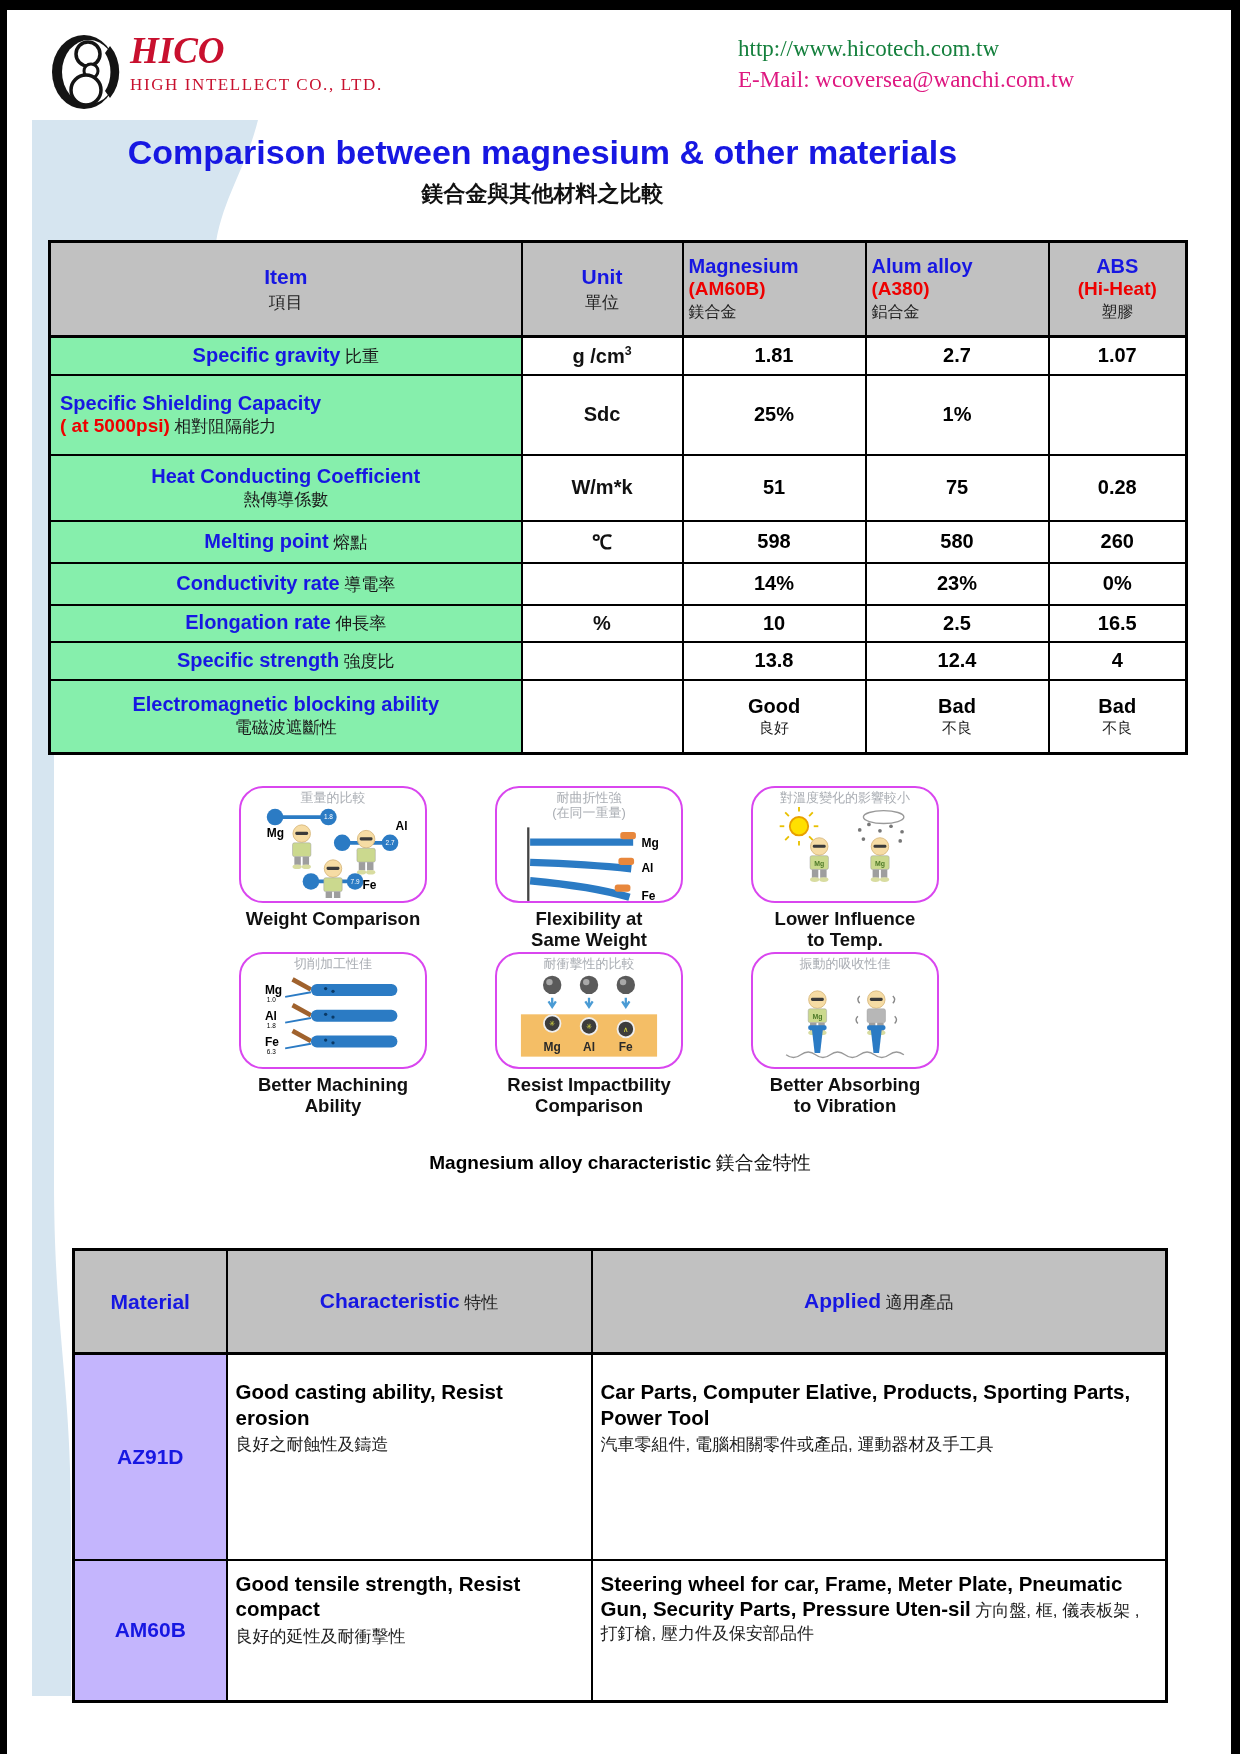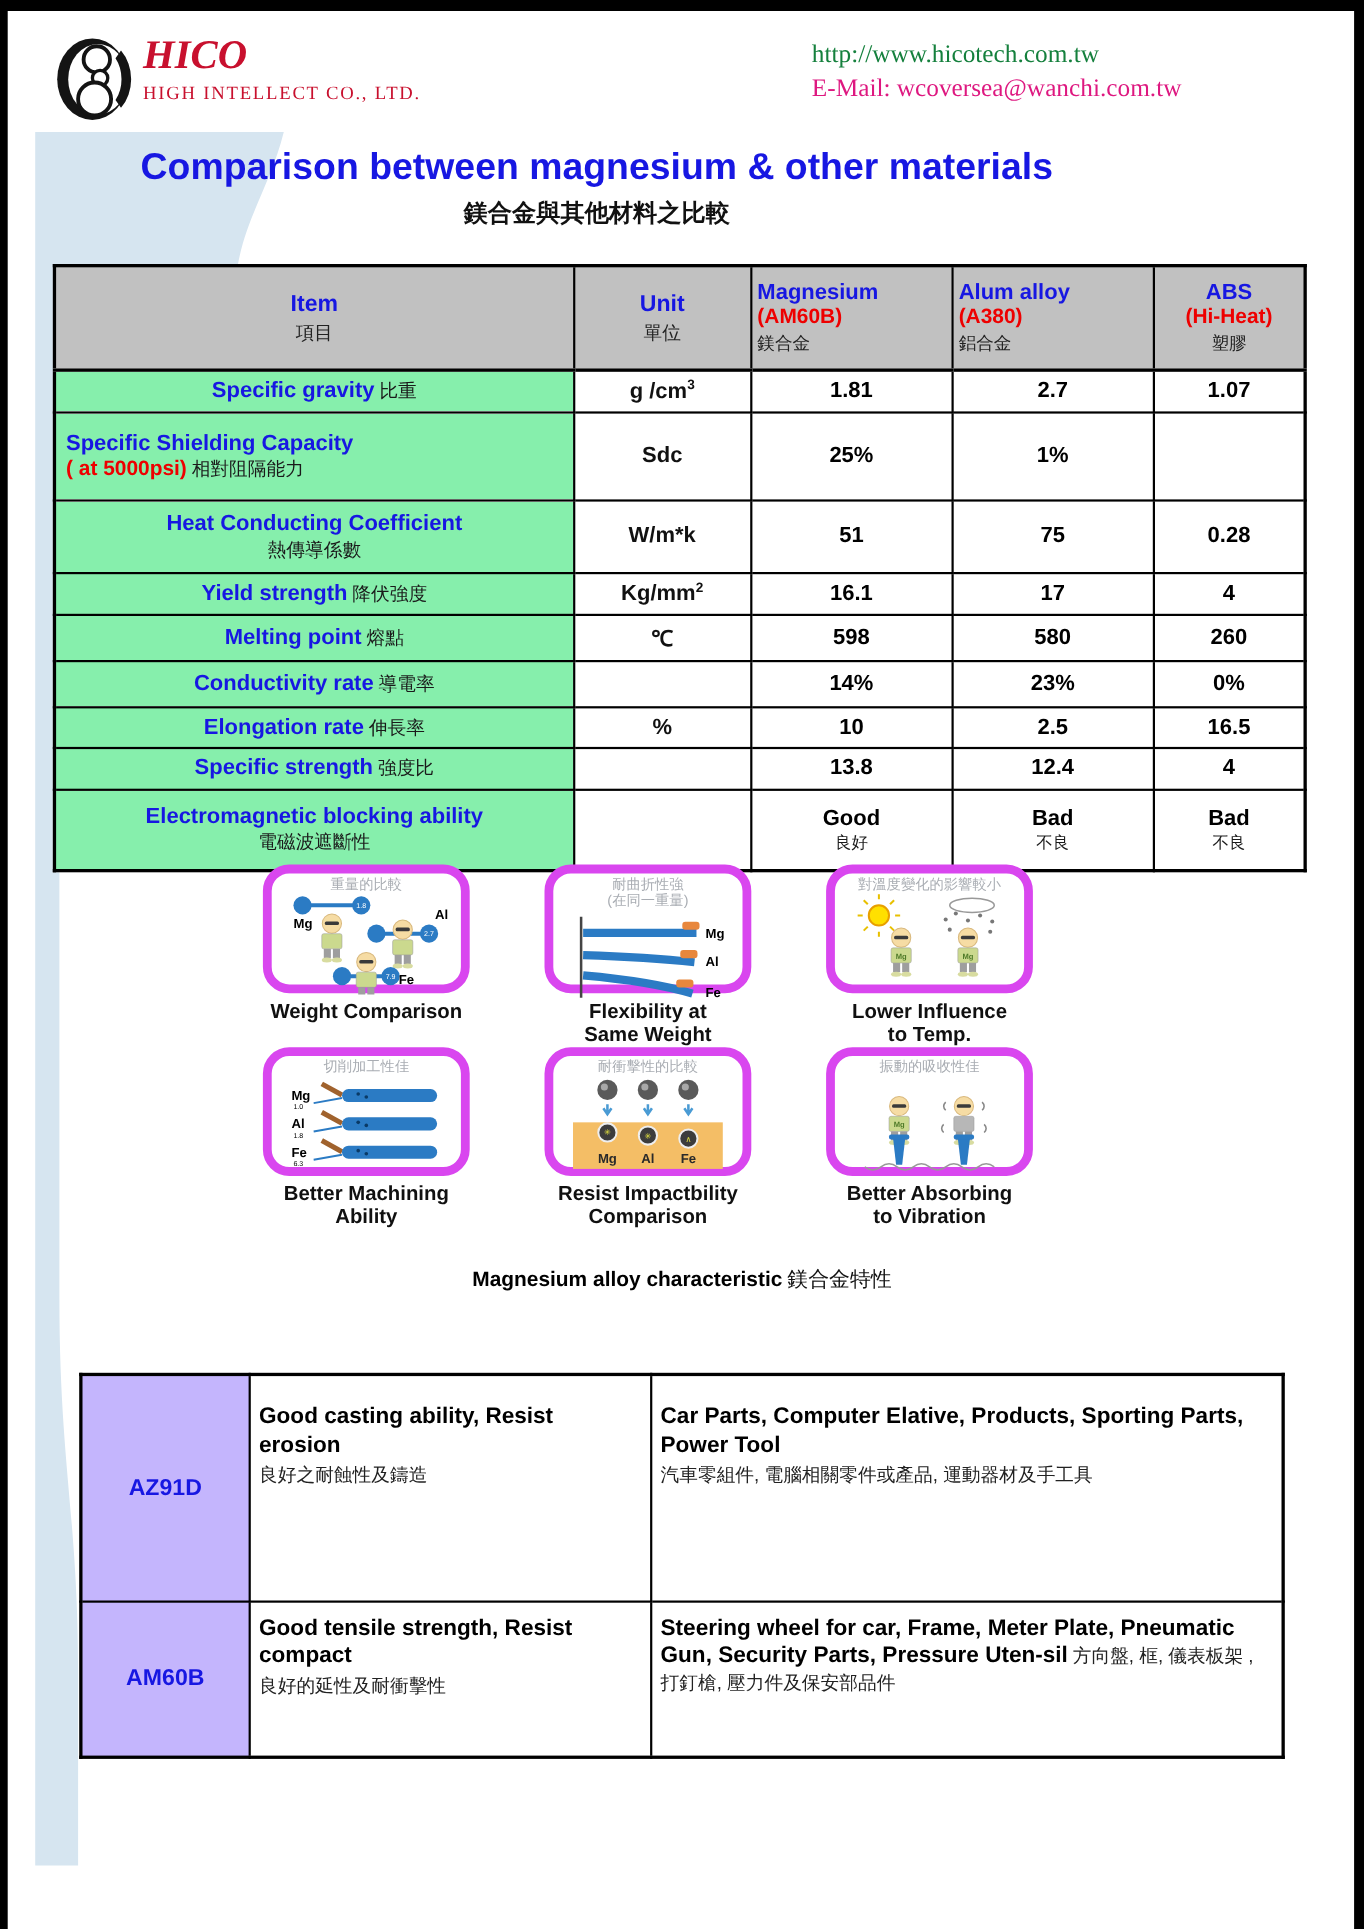--- a/index.html
+++ b/index.html
@@ -42,21 +42,21 @@
   .hdr-zh{color:#222;font-size:16px;font-weight:normal;margin-top:2px;}
   .val{font-size:20px;font-weight:bold;text-align:center;color:#000;background:#fff;}
   .val .zh-t{font-size:15px;font-weight:normal;display:block;margin-top:1px;}
   .unit-c{font-size:20px;font-weight:bold;text-align:center;background:#fff;}
   sup{font-size:62%;}
 
   
   #panels{position:absolute;left:205px;top:786px;width:770px;z-index:2;display:grid;
           grid-template-columns:repeat(3,256px);grid-auto-rows:166px;justify-items:center;}
   .panel{text-align:center;}
-  .pbox{width:188px;height:117px;border:8px solid #d946ef;border-radius:24px;background:#fff;
+  .pbox{width:188px;height:117px;border:2px solid #d946ef;border-radius:24px;background:#fff;
         box-sizing:border-box;padding-top:3px;position:relative;}
   .ptitle{font-size:13px;color:#A9ADB3;line-height:1.12;white-space:pre-line;}
   .pcapt{margin-top:5px;font-weight:bold;font-size:18.5px;line-height:1.15;
          white-space:pre-line;color:#101010;}
 
   
   .sect-head{position:absolute;left:0;top:1150px;width:1240px;text-align:center;z-index:2;}
   .sect-en{color:#000000;font-weight:bold;font-size:19px;}
   .sect-zh{color:#111;font-weight:normal;font-size:19px;}
 
@@ -166,29 +166,20 @@
         <tr style="height:66px">
       <td class="gray">
             <div class="cm-center en-b">Heat Conducting Coefficient</div>
                <div class="cm-center zh-t">熱傳導係數</div>
           </td>
       <td class="unit-c">W/m*k</td>
           <td class="val">51</td>
           <td class="val">75</td>
           <td class="val">0.28</td>
         </tr>
-        <tr style="height:38px">
-      <td class="gray">
-            <div class="cm-center"><span class="en-b">Yield strength</span> <span class="zh-t">降伏強度</span></div>
-          </td>
-      <td class="unit-c">Kg/mm<sup>2</sup></td>
-          <td class="val">16.1</td>
-          <td class="val">17</td>
-          <td class="val">4</td>
-        </tr>
         <tr style="height:42px">
       <td class="gray">
             <div class="cm-center"><span class="en-b">Melting point</span> <span class="zh-t">熔點</span></div>
           </td>
       <td class="unit-c">℃</td>
           <td class="val">598</td>
           <td class="val">580</td>
           <td class="val">260</td>
         </tr>
         <tr style="height:42px">
@@ -479,20 +470,31 @@
     <span class="sect-zh">鎂合金特性</span>
   </div>
 
   <table id="char-table">
       <colgroup>
         <col style="width:153px">
         <col style="width:365px">
         <col style="width:575px">
       </colgroup>
       <tbody>
+        <tr class="head">
+          <th>
+      <span class="en-b" style="font-size:21px">Material</span>
+      </th>
+          <th>
+      <span class="en-b" style="font-size:21px">Characteristic</span>
+       <span class="cc-zh-inline">特性</span></th>
+          <th>
+      <span class="en-b" style="font-size:21px">Applied</span>
+       <span class="cc-zh-inline">適用產品</span></th>
+        </tr>
         <tr class="r0" style="height:206px">
       <td class="mat">AZ91D</td>
       <td class="body-cell">
         <div class="cc-en">Good casting ability, Resist erosion</div>
         <div class="cc-zh">良好之耐蝕性及鑄造</div>
           </td>
       <td class="body-cell">
             <div class="cc-en">Car Parts, Computer Elative, Products, Sporting Parts, Power Tool</div>
             <div class="cc-zh">汽車零組件, 電腦相關零件或產品, 運動器材及手工具</div>
           </td>

